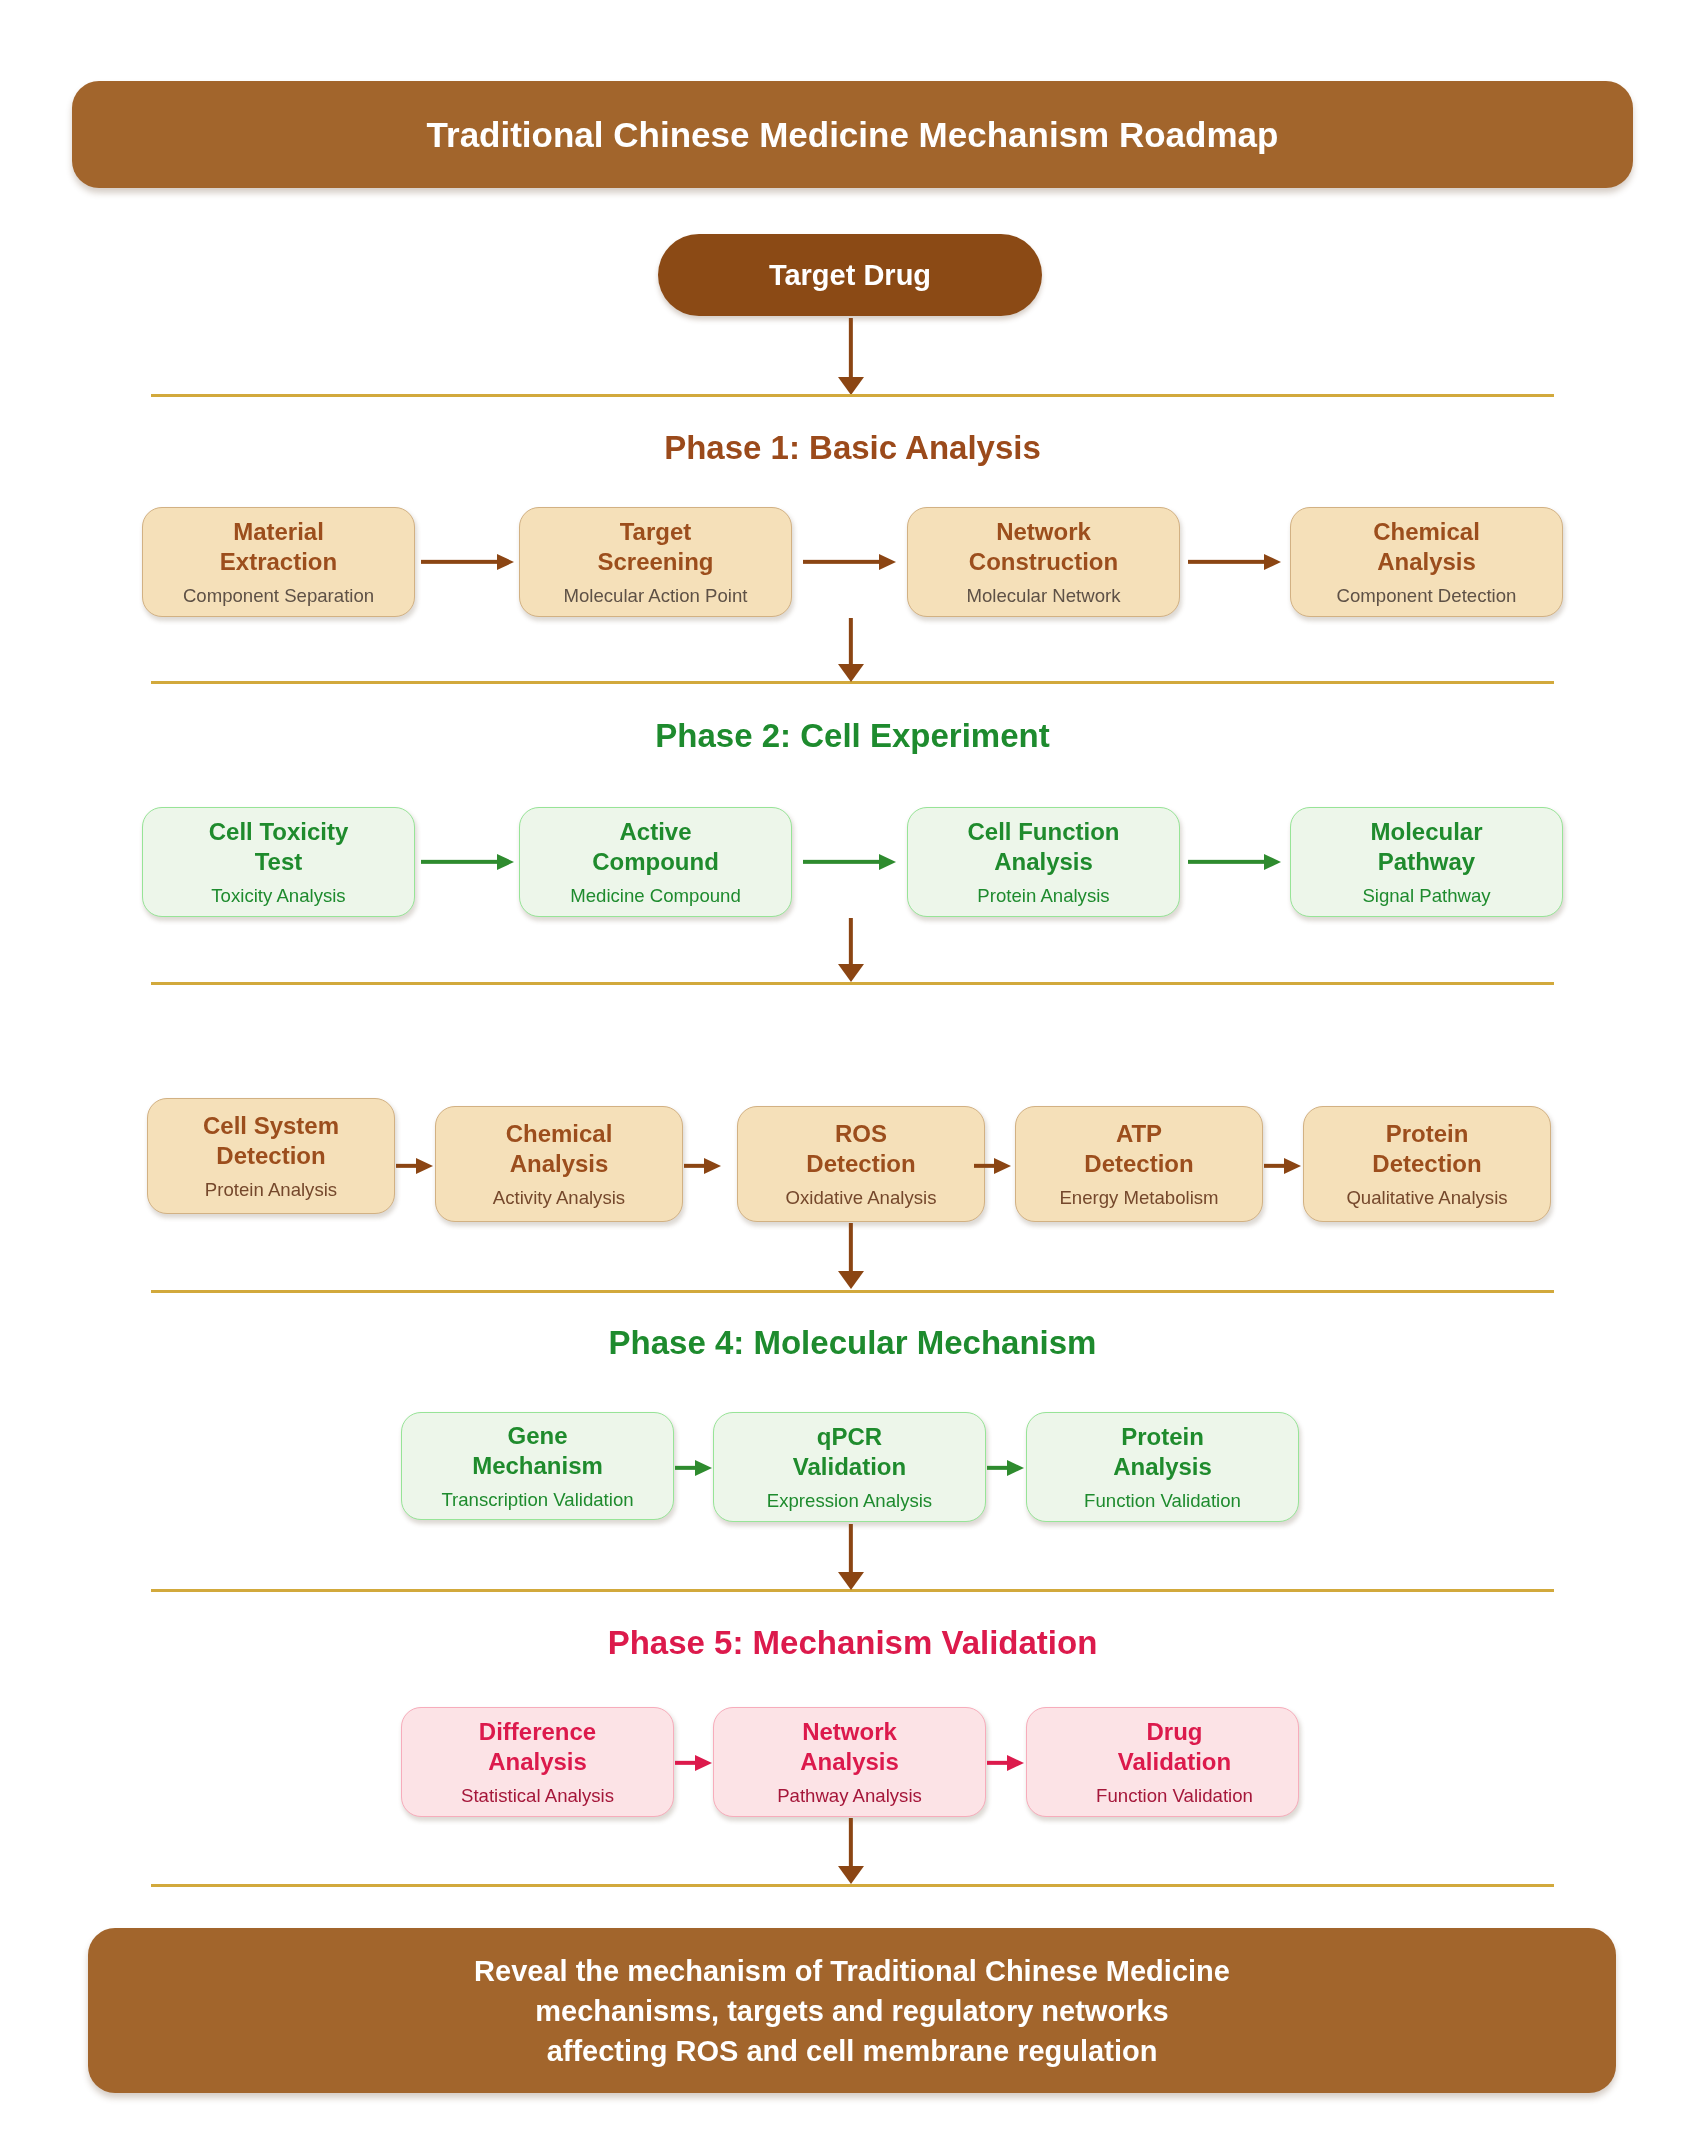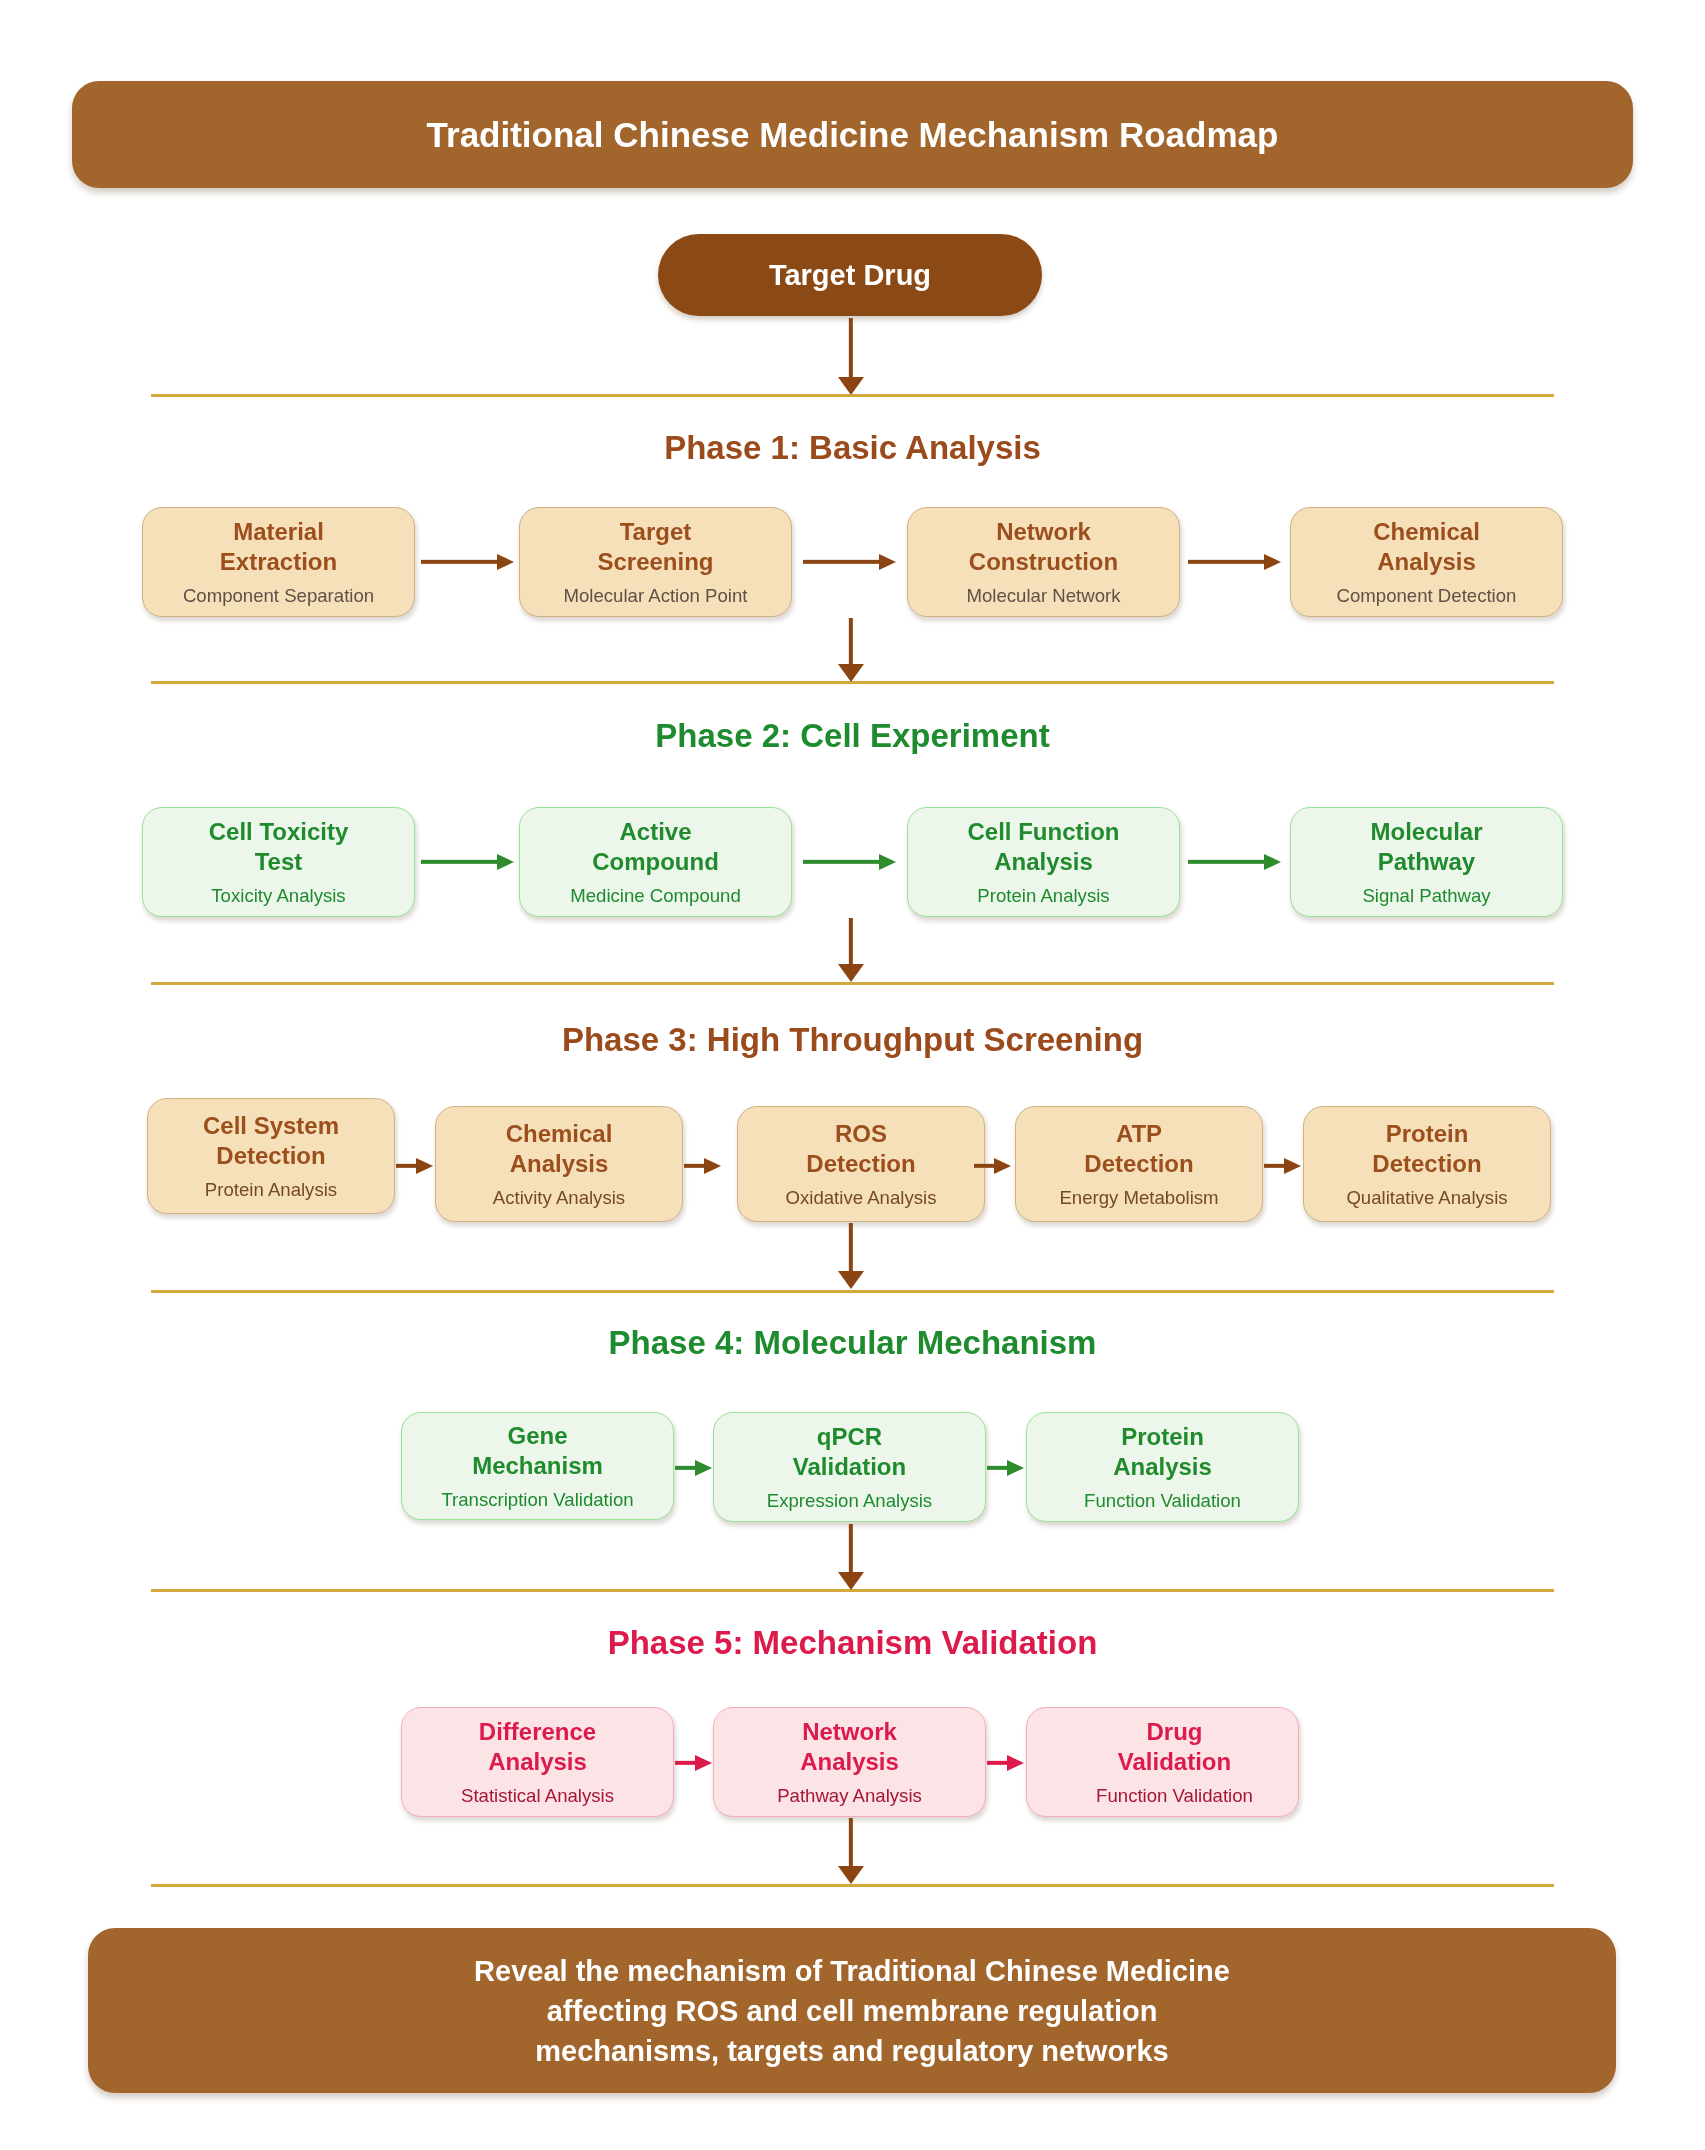--- a/index.html
+++ b/index.html
@@ -179,21 +179,20 @@
   <div class="harrow c-green" style="left:1188px;top:849px;width:93px;"></div>
   <div class="box box-green" style="left:1290px;top:807px;width:273px;height:110px;">
     <div class="box-title">
       <div>Molecular</div>
         <div>Pathway</div>
     </div>
     <div class="box-sub sub-green">Signal Pathway</div>
   </div>
   <div class="varrow c-brown" style="left:833px;top:918px;height:64px;"></div>
 
-  <div class="phase-title t-brown" style="top:1021px;">Phase 3: High Throughput Screening</div>
 
   <div class="box box-tan" style="left:147px;top:1098px;width:248px;height:116px;">
     <div class="box-title">
       <div>Cell System</div>
         <div>Detection</div>
     </div>
     <div class="box-sub sub-brown">Protein Analysis</div>
   </div>
   <div class="harrow c-brown" style="left:396px;top:1153px;width:37px;"></div>
   <div class="box box-tan" style="left:435px;top:1106px;width:248px;height:116px;">
@@ -278,18 +277,18 @@
     <div class="box-title">
       <div>Drug</div>
         <div>Validation</div>
     </div>
     <div class="box-sub sub-darkred">Function Validation</div>
   </div>
   <div class="varrow c-brown" style="left:833px;top:1818px;height:66px;"></div>
 
   <div class="banner banner-bottom">
     <div>Reveal the mechanism of Traditional Chinese Medicine</div>
+    <div>mechanisms, targets and regulatory networks</div>
     <div>affecting ROS and cell membrane regulation</div>
-    <div>mechanisms, targets and regulatory networks</div>
   </div>
 
 </div>
 
 
 </body></html>

